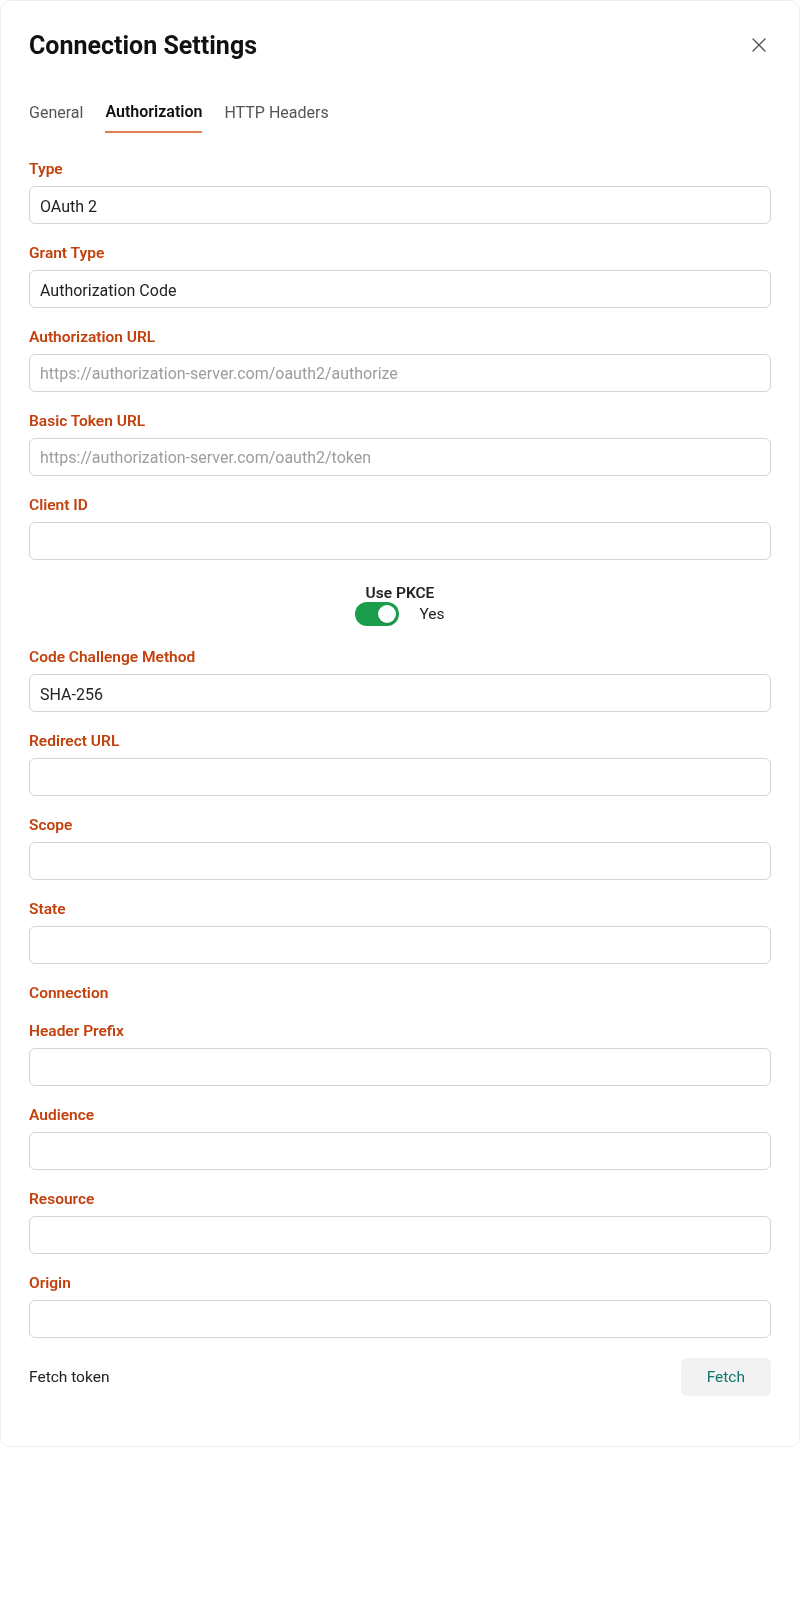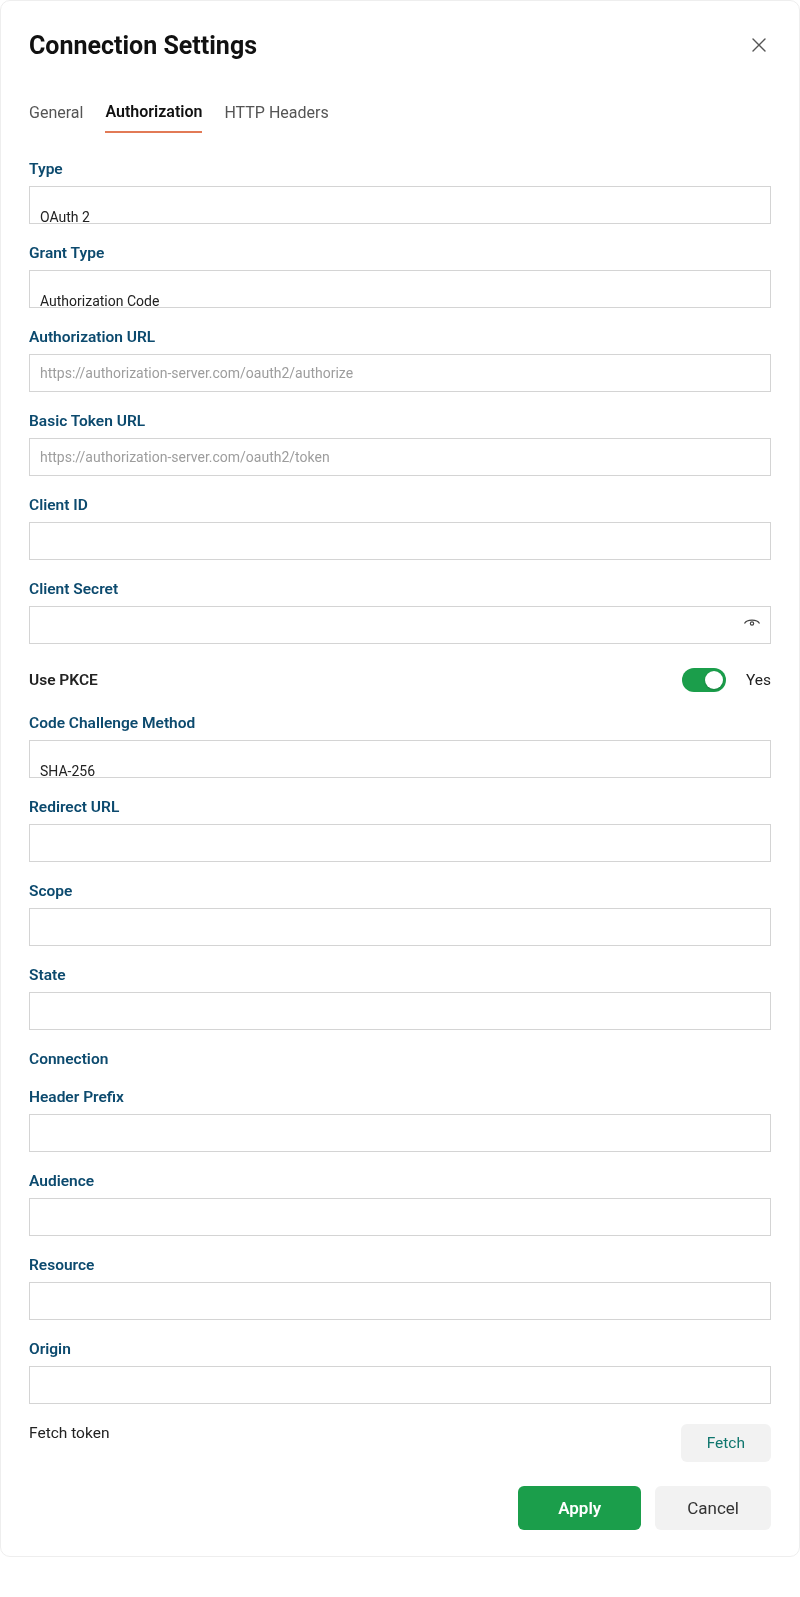--- a/index.html
+++ b/index.html
@@ -54,31 +54,31 @@
   .tab.active {
     color: #111;
     font-weight: 600;
     border-bottom: 2px solid #e27a56;
   }
   .field { margin-bottom: 20px; }
   .field-label {
     display: block;
     font-size: 15.5px;
     font-weight: 600;
-    color: #0c4a6e;
+    color: #c2410c;
     margin-bottom: 8px;
   }
   .text-input, .select-input {
     width: 100%;
     height: 38px;
-    padding: 12px 10px;
-    font-size: 14px;
+    padding: 2px 10px;
+    font-size: 16px;
     color: #222;
     border: 1px solid #d4d4d4;
-    border-radius: 0;
+    border-radius: 6px;
     background: #fff;
     font-family: inherit;
   }
   .text-input::placeholder { color: #9d9d9d; }
   .select-input { line-height: 36px; cursor: pointer; }
   .secret-wrap { position: relative; }
   .eye-btn {
     position: absolute;
     right: 6px;
     top: 50%;
@@ -88,20 +88,21 @@
     cursor: pointer;
     padding: 4px;
     color: #444;
   }
   .toggle-row {
     display: flex;
     align-items: center;
     justify-content: space-between;
     margin-bottom: 22px;
     padding-top: 4px;
+    flex-direction: column;
   }
   .toggle-label {
     font-size: 15.5px;
     font-weight: 600;
     color: #222;
   }
   .toggle-group { display: flex; align-items: center; gap: 20px; }
   .toggle-switch {
     width: 44px; height: 24px;
     border-radius: 12px;
@@ -114,21 +115,21 @@
     width: 18px; height: 18px;
     border-radius: 50%;
     background: #fff;
     position: absolute;
     top: 3px; right: 3px;
     box-shadow: 0 1px 2px rgba(0,0,0,.2);
   }
   .toggle-text { font-size: 15.5px; color: #222; }
   .fetch-row {
     display: flex;
-    align-items: flex-start;
+    align-items: center;
     justify-content: space-between;
     margin-top: 6px;
     margin-bottom: 24px;
     gap: 30px;
   }
   .fetch-label { font-size: 15.5px; color: #222; }
   .fetch-btn {
     border: none;
     background: #f2f2f2;
     color: #0f766e;
@@ -203,32 +204,20 @@
   <div class="field">
     <label class="field-label">Basic Token URL</label>
     <input class="text-input" type="text" placeholder="https://authorization-server.com/oauth2/token" style="">
   </div>
 
   <div class="field">
     <label class="field-label">Client ID</label>
     <input class="text-input" type="text" style="">
   </div>
 
-  <div class="field">
-    <label class="field-label">Client Secret</label>
-    <div class="secret-wrap">
-      <input class="text-input" type="password" style="">
-      <button class="eye-btn" aria-label="Show secret">
-        <svg width="18" height="18" viewBox="0 0 24 24" fill="none" stroke="currentColor" stroke-width="1.6">
-            <path d="M2 12 C5 6 19 6 22 12"></path>
-            <circle cx="12" cy="12" r="2.2"></circle>
-          </svg>
-      </button>
-    </div>
-  </div>
 
   <div class="toggle-row">
     <span class="toggle-label">Use PKCE</span>
     <div class="toggle-group">
       <button class="toggle-switch" aria-pressed="true">
           <span class="toggle-knob"></span>
         </button>
       <span class="toggle-text">Yes</span>
     </div>
   </div>
@@ -275,18 +264,14 @@
   <div class="field">
     <label class="field-label">Origin</label>
     <input class="text-input" type="text" style="">
   </div>
 
   <div class="fetch-row">
     <span class="fetch-label">Fetch token</span>
     <button class="fetch-btn">Fetch</button>
   </div>
 
-  <div class="footer">
-    <button class="apply-btn">Apply</button>
-    <button class="cancel-btn">Cancel</button>
-  </div>
 
 </div>
 
 </body></html>

